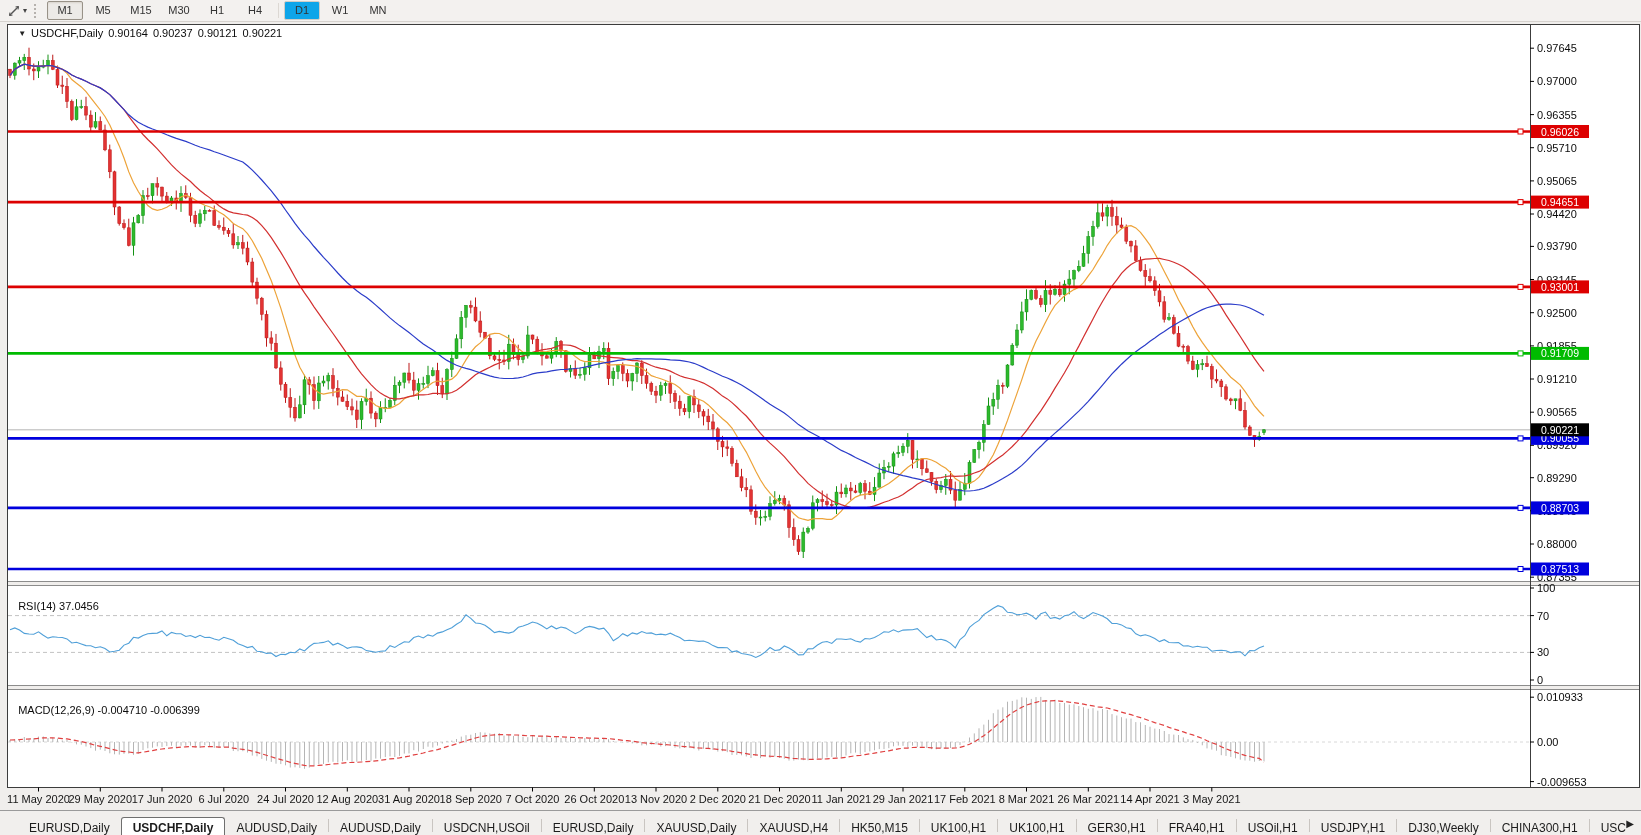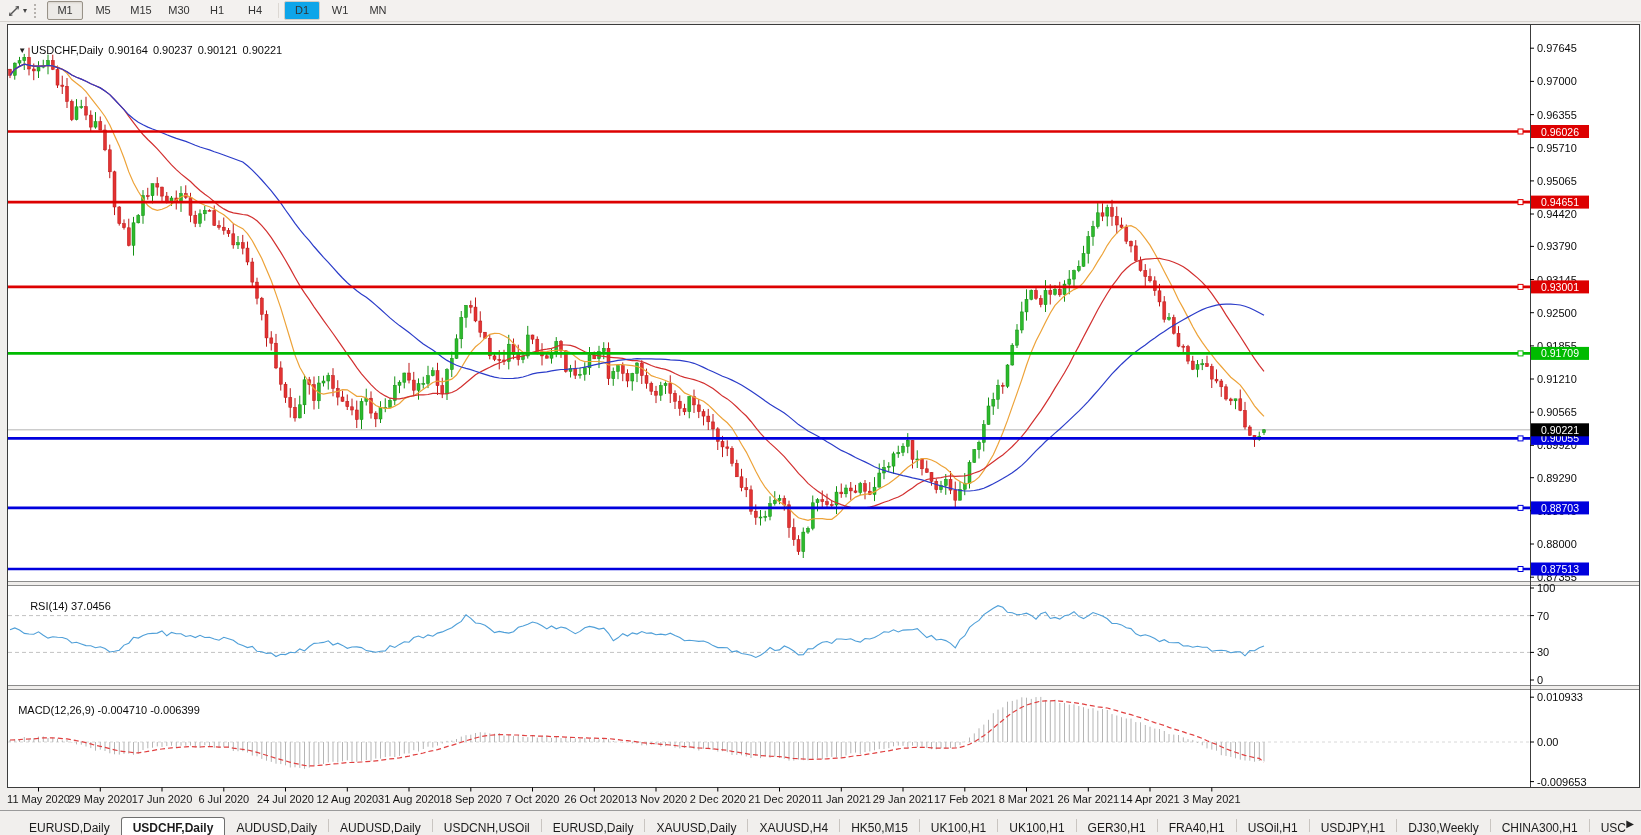--- a/index.html
+++ b/index.html
@@ -8,23 +8,23 @@
   .tool-btn{display:flex;align-items:center;padding:1px 2px;margin-left:5px}
   .caret{font-size:8px;color:#444;margin-left:2px}
   .grip{width:3px;height:14px;border-left:2px dotted #b6b2ae;margin:0 7px 0 5px}
   #tf-group{display:flex;align-items:center}
   .tfbtn{min-width:24px;height:17px;line-height:17px;text-align:center;font-size:11px;color:#333;padding:0 5px;border:1px solid transparent;border-radius:2px;margin:4px 1px}
   .tfbtn.active{border-color:#989288;background:#eceae7;box-shadow:inset 0 1px 2px #d8d3cc}
   .tfbtn.hl{border-color:#d2cdc6;background:#0ea5e9}
   .tfsep{width:1px;height:15px;background:#dcd8d3;margin:0 4px}
   #chart-svg{position:absolute;top:22px;left:0}
   .overlay{position:absolute;font-size:11px;color:#0b0b0b;white-space:pre}
-  #title{top:32px;left:12px}
+  #title{top:15px;left:12px}
   #title span{margin-right:5px}
-  #rsi-lbl{top:588px;left:24px}
+  #rsi-lbl{top:588px;left:12px}
   #macd-lbl{top:692px;left:12px}
   .menu-arrow{font-size:8px;vertical-align:1px;margin-right:3px;color:#222}
   #tabbar{position:absolute;top:810px;left:0;width:1641px;height:34px;background:#f1efed;border-top:1px solid #9a9a9a;display:flex;align-items:center;padding-left:18px;box-sizing:border-box;overflow:hidden}
   .tab{height:20px;line-height:20px;padding:0 11px;font-size:12px;color:#1c1c1c;white-space:nowrap}
   .tab.active{background:#fff;border:1px solid #6f6f6f;border-bottom:none;border-radius:3px 3px 0 0;font-weight:bold;height:21px}
   .tabdiv{width:1px;height:13px;background:#c9c5c1;margin:0 0 4px 0}
   #tab-arrow{position:absolute;right:7px;bottom:6px;font-size:10px;color:#222}
   svg text{font-family:"Liberation Sans",sans-serif}
 </style>
 </head>

